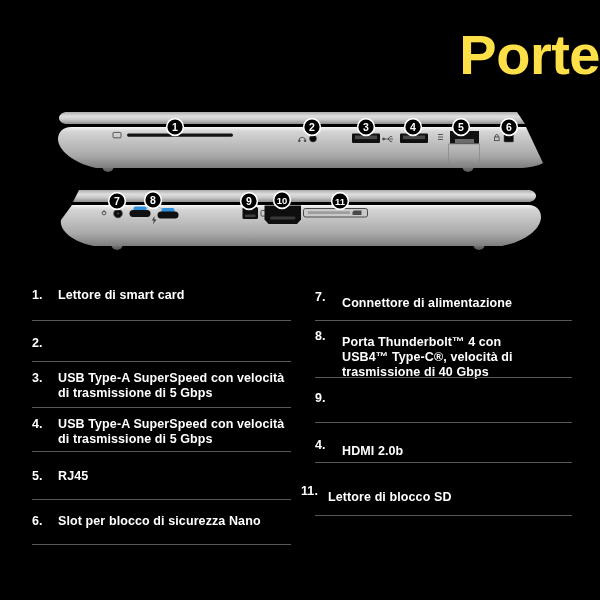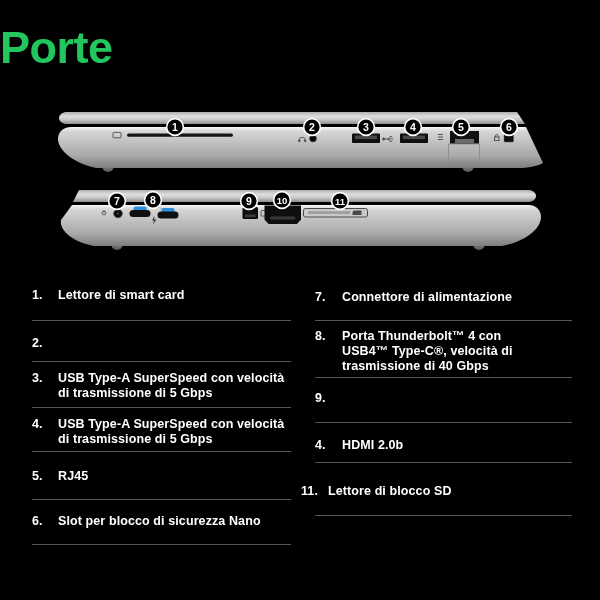--- a/index.html
+++ b/index.html
@@ -1,29 +1,29 @@
 <!DOCTYPE html>
 <html><head>
 <meta charset="utf-8">
 <style>
   html,body{margin:0;padding:0;background:#000;}
   .stage{position:relative;width:600px;height:600px;background:#000;overflow:hidden;
          font-family:"Liberation Sans",sans-serif;}
-  .title{position:absolute;top:22px;left:0;width:600px;text-align:left;
-         color:#22c55e;font-size:45px;font-weight:800;letter-spacing:-0.5px;margin:0;}
+  .title{position:absolute;top:22px;left:0;width:600px;text-align:right;
+         color:#fde047;font-size:56px;font-weight:800;letter-spacing:-0.5px;margin:0;}
   .diagram-svg{position:absolute;left:0;}
   #svg-top{top:100px;}
   #svg-bottom{top:180px;}
   .legend{position:absolute;left:0;top:0;width:600px;height:600px;}
   .item{position:absolute;display:flex;color:#fff;font-weight:bold;
         font-size:12.5px;line-height:15px;letter-spacing:0.1px;}
   .item .num{flex:0 0 26px;}
   .item.rcol .num{flex:0 0 27px;}
   .item .txt{max-width:228px;}
-  .item.rcol .txt{max-width:205px;}
+  .item.rcol .txt{max-width:205px;margin-top:6px;}
   .divider{position:absolute;height:1px;background:#585858;}
   .callout-num{font-family:"Liberation Sans",sans-serif;font-weight:bold;fill:#fff;}
 </style>
 </head>
 <body>
 
 <div class="stage">
 
   <h1 class="title">Porte</h1>
 

